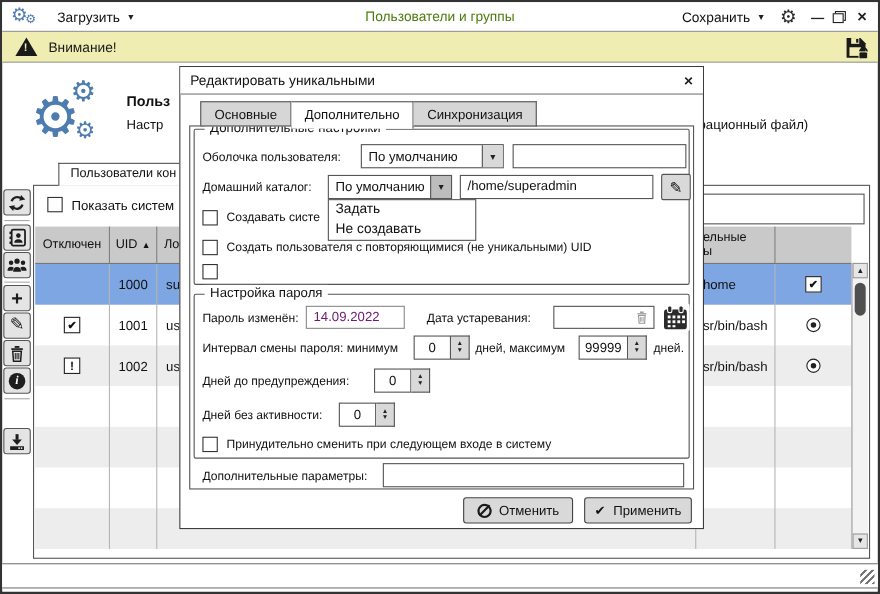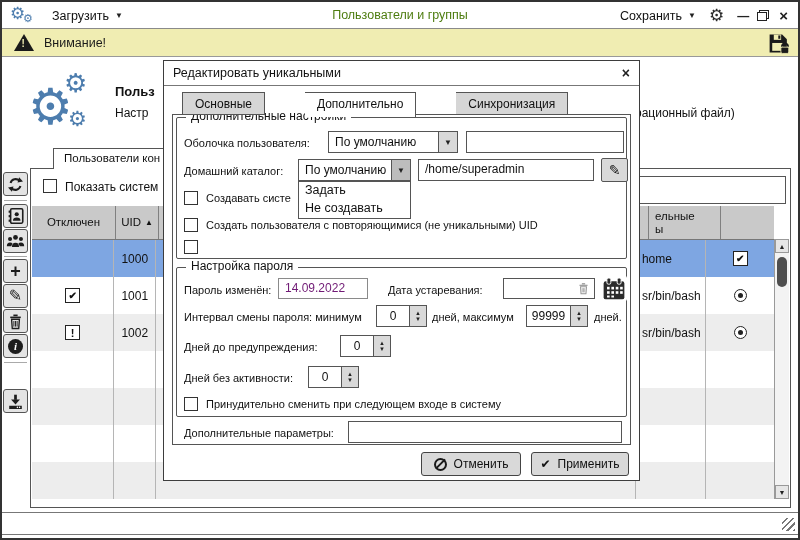--- a/index.html
+++ b/index.html
@@ -53,21 +53,21 @@
   .search-input { position:absolute; left:528px; top:7px; width:227px; height:28px; border:1.5px solid #555; background:#fff; }
   
   .utable { position:absolute; left:1px; top:37px; width:742px; height:293px; font-size:12px; }
   .thead { display:flex; height:34px; background:#c9c9c9; border-bottom:1px solid #777; }
   .th { border-right:1px solid #808080; display:flex; flex-direction:column; align-items:center; justify-content:center; font-size:11.5px; line-height:13px; overflow:hidden; white-space:nowrap; }
   .th.left { align-items:flex-start; padding-left:6px; }
   .trow { display:flex; height:37px; }
   .td { border-right:1px solid #b5b5b5; display:flex; align-items:center; justify-content:center; overflow:hidden; white-space:nowrap; }
   .td.left { justify-content:flex-start; padding-left:8px; }
   .td.left2 { justify-content:flex-start; padding-left:6px; }
-  .c1 { width:84px; } .c2 { width:43px; } .c3 { width:490px; } .c4 { width:72px; } .c5 { width:69px; border-right:none; }
+  .c1 { width:68px; } .c2 { width:43px; } .c3 { width:490px; } .c4 { width:72px; } .c5 { width:69px; border-right:none; }
   .row-sel { background:#7ea6e2; }
   .row-alt { background:#ededed; }
   .sort-asc { font-size:8px; margin-left:4px; }
   .uid-head { flex-direction:row; gap:0; }
   .tcb { width:15px; height:15px; border:1.8px solid #222; background:#fff; display:flex; align-items:center; justify-content:center; font-size:10px; font-weight:bold; color:#111; }
   .texc { width:15px; height:15px; border:1.8px solid #222; background:#fff; display:flex; align-items:center; justify-content:center; font-size:11px; font-weight:bold; color:#111; }
   .tradio { position:relative; width:13px; height:13px; border:1.6px solid #222; border-radius:50%; background:#fff; }
   .tradio::after { content:""; position:absolute; left:50%; top:50%; width:5px; height:5px; margin:-2.5px 0 0 -2.5px; border-radius:50%; background:#222; }
   
   .vscroll { position:absolute; left:743px; top:70px; width:15px; height:260px; background:#f3f3f3; border-left:1px solid #999; }
@@ -75,37 +75,37 @@
   .vs-up { top:0; } .vs-down { bottom:0; }
   .vs-thumb { position:absolute; left:2px; top:18px; width:10px; height:30px; background:#4f4f4f; border-radius:6px; }
   
   .statusbar { position:absolute; left:2px; top:512px; width:796px; height:23px; border-top:1px solid #777; border-bottom:1px solid #777; background:#fff; }
   .grip { position:absolute; right:3px; bottom:3px; width:13px; height:13px; background:repeating-linear-gradient(135deg, transparent 0 3px, #777 3px 4.5px); }
   
   .dialog { position:absolute; left:163px; top:60px; width:477px; height:421px; background:#fff; border:1.5px solid #3d3d3d; z-index:10; }
   .dlg-titlebar { position:absolute; left:0; top:0; right:0; height:25px; border-bottom:1px solid #777; background:#fff; }
   .dlg-title { position:absolute; left:9px; top:5px; font-size:12.5px; }
   .dlg-close { position:absolute; right:9px; top:4px; font-size:14px; font-weight:bold; color:#222; }
-  .dlg-tabs { position:absolute; left:18px; top:31px; display:flex; z-index:3;gap:40px; }
+  .dlg-tabs { position:absolute; left:18px; top:31px; display:flex; z-index:3; }
   .dtab { height:23px; padding:4px 12px 0 12px; background:#d6d6d6; border:1.5px solid #555; border-left:none; font-size:12px; white-space:nowrap; }
   .dtab:first-child { border-left:1.5px solid #555; }
   .dtab.active { background:#fff; height:25px; border-bottom:none; }
   .dlg-panel { position:absolute; left:8px; top:53px; width:459px; height:331px; border:1.5px solid #555; background:#fff; }
   .fs { position:absolute; border:1.5px solid #555; border-radius:2px; }
   .fs-legend { position:absolute; top:-9px; left:9px; background:#fff; padding:0 5px; font-size:12px; white-space:nowrap; }
   .fs1 { left:12px; top:56px; width:451px; height:142px; }
   .fs2 { left:12px; top:206px; width:451px; height:150px; }
   .dlbl { position:absolute; font-size:11px; white-space:nowrap; }
   .tinput { position:absolute; border:1.5px solid #555; background:#fff; font-size:12px; padding:2px 6px; white-space:nowrap; overflow:hidden; }
   .tinput.disabled { border-color:#8a8a8a; color:#701a75; }
   .combo { position:absolute; display:flex; border:1.5px solid #555; background:#fff; height:22px; }
   .combo-text { flex:1; padding:3px 6px 0 6px; font-size:12px; white-space:nowrap; overflow:hidden; }
   .combo-arrow { width:19px; background:#d9d9d9; border-left:1.5px solid #555; display:flex; align-items:center; justify-content:center; font-size:8px; color:#222; }
   .combo-arrow.pressed { background:#bdbdbd; }
-  .dropdown { position:absolute; left:134px; top:120px; width:113px; background:#fff; border:1.5px solid #555; z-index:30; }
+  .dropdown { position:absolute; left:134px; top:120px; width:135px; background:#fff; border:1.5px solid #555; z-index:30; }
   .dd-item { height:18px; padding:1px 0 0 6px; font-size:12.5px; white-space:nowrap; }
   .dcb { position:absolute; width:14px; height:14px; border:1.7px solid #333; background:#fff; }
   .sqbtn { position:absolute; background:#d9d9d9; border:1.5px solid #555; border-radius:2px; display:flex; align-items:center; justify-content:center; }
   .spin { position:absolute; display:flex; height:22px; }
   .spin-num { border:1.5px solid #555; background:#fff; display:flex; align-items:center; justify-content:center; font-size:12px; }
   .spin-btn { width:17px; background:#d9d9d9; border:1.5px solid #555; border-left:none; display:flex; flex-direction:column; align-items:center; justify-content:center; font-size:6px; line-height:6.5px; color:#222; }
   .trash-inline { position:absolute; right:4px; top:3px; }
   .dlg-btn { position:absolute; top:391px; height:24px; background:#d9d9d9; border:1.5px solid #444; border-radius:3px; display:flex; align-items:center; justify-content:center; gap:7px; font-size:12px; }
   .no-icon { position:relative; width:13px; height:13px; border:2px solid #1a1a1a; border-radius:50%; }
   .no-icon::after { content:""; position:absolute; left:-2px; top:3.5px; width:13px; height:2px; background:#1a1a1a; transform:rotate(-45deg); }

